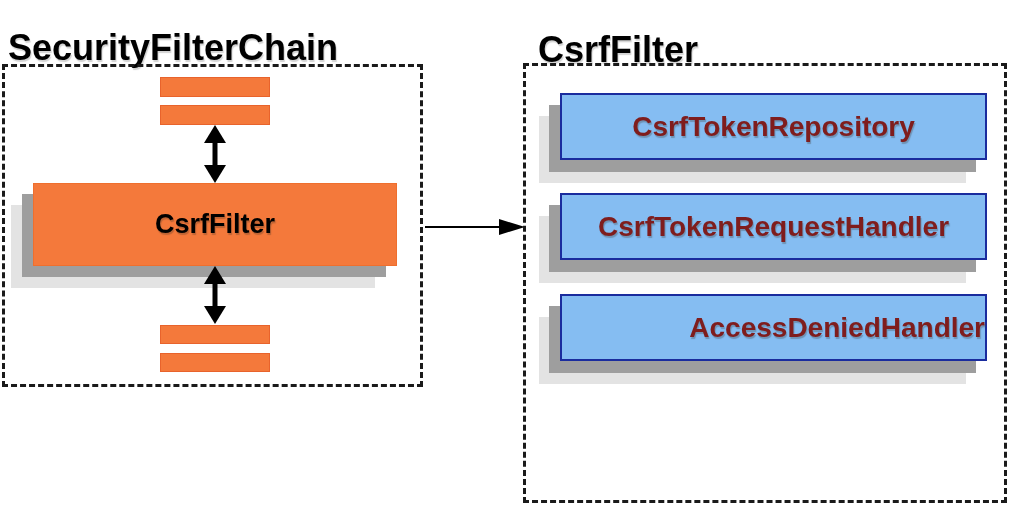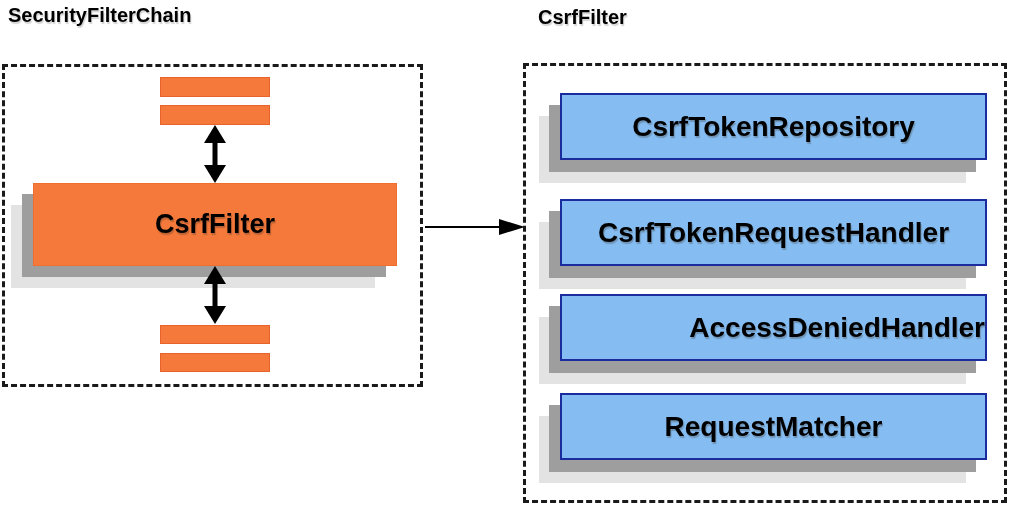--- a/index.html
+++ b/index.html
@@ -10,26 +10,27 @@
   }
   .canvas {
     position: relative;
     width: 1010px;
     height: 505px;
     background: #ffffff;
     overflow: hidden;
   }
   .title {
     position: absolute;
-    font-size: 20px;
+    font-size: 36px;
     font-weight: bold;
     color: #000000;
     letter-spacing: 0px;
     text-shadow: 1px 2px 1px rgba(130,130,130,0.35);
     white-space: nowrap;
+    margin-top: 23px;
   }
   .title-left { left: 8px; top: 4px; }
   .title-right { left: 538px; top: 6px; }
 
   .panel {
     position: absolute;
     border: 3px dashed #1a1a1a;
     box-sizing: border-box;
     background: transparent;
   }
@@ -89,26 +90,26 @@
     border: 2px solid #1a2c9e;
     box-sizing: border-box;
     box-shadow: -11px 12px 0 0 #9e9e9e, -21px 23px 0 0 #e3e3e3;
     display: flex;
     align-items: center;
     justify-content: center;
   }
   .blue-box span {
     font-size: 28px;
     font-weight: bold;
-    color: #000000;
+    color: #7f1d1d;
     text-shadow: 1px 2px 1px rgba(70,70,70,0.35);
     white-space: nowrap;
   }
   .bb1 { top: 27px; }
-  .bb2 { top: 133px; text-align: center; }
+  .bb2 { top: 127px; text-align: center; }
   .bb3 { top: 228px; justify-content: flex-end; }
   .bb4 { top: 327px; }
 </style>
 </head>
 <body>
 
 <div class="canvas">
 
   <div class="title title-left">SecurityFilterChain</div>
   <div class="title title-right">CsrfFilter</div>
@@ -145,18 +146,15 @@
   <div class="panel right-panel">
     <div class="blue-box bb1">
       <span>CsrfTokenRepository</span>
     </div>
     <div class="blue-box bb2">
       <span>CsrfTokenRequestHandler</span>
     </div>
     <div class="blue-box bb3">
       <span>AccessDeniedHandler</span>
     </div>
-    <div class="blue-box bb4">
-      <span>RequestMatcher</span>
-    </div>
   </div>
 
 </div>
 
 </body></html>

